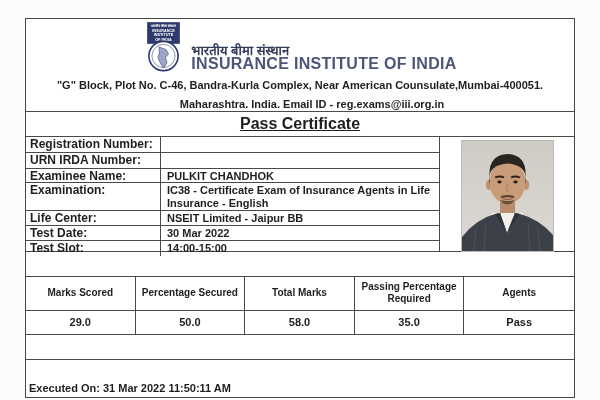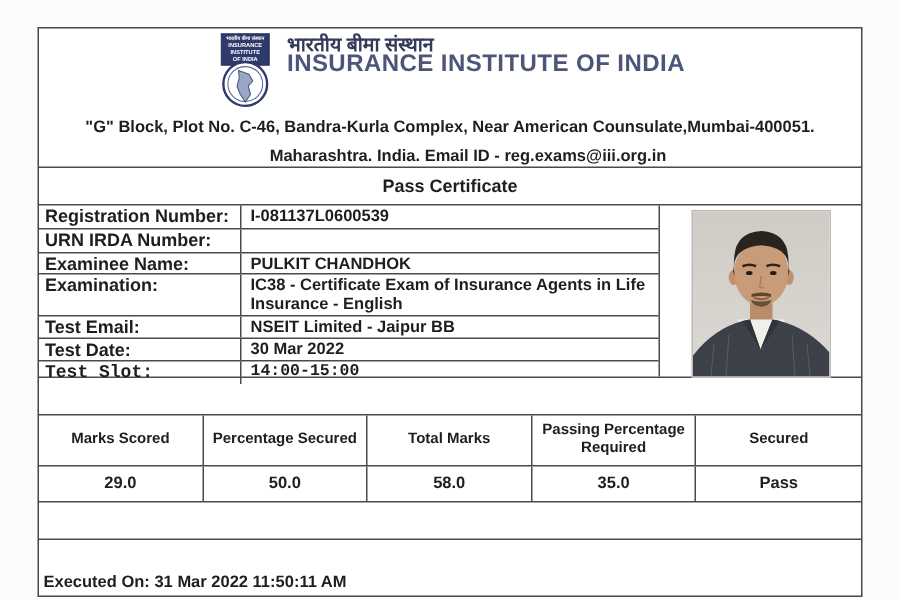--- a/index.html
+++ b/index.html
@@ -14,36 +14,36 @@
   }
   .cert {
     position:absolute; left:25px; top:18px; width:550px; height:380px;
     border:1px solid #474747; background:#fff;
     display:flex; flex-direction:column;
   }
   .bline { border-bottom:1px solid #4a4a4a; }
 
   
   .header { height:97px; display:flex; flex-direction:column; align-items:center; }
-  .logo-row { margin-top:3px; display:flex; align-items:flex-start; gap:7px; height:50px; }
+  .logo-row { margin-top:3px; display:flex; align-items:flex-end; gap:7px; height:50px; }
   .org-names { display:flex; flex-direction:column; justify-content:flex-end; padding-bottom:2px; }
   .org-hindi { font-size:13px; color:#343b58; line-height:15px; }
   .org-eng { font-size:16px; color:#4d5578; letter-spacing:.3px; line-height:12px; }
   .addr { font-size:11px; line-height:13px; text-align:center; }
   .addr1 { margin-top:7px; }
   .addr2 { margin-top:6px;margin-left:24px; }
 
   
-  .titlebar { height:28px; display:flex; align-items:center; justify-content:center; font-size:12px; }
+  .titlebar { height:28px; display:flex; align-items:center; justify-content:center; font-size:16px;text-decoration:underline; }
 
   
   .details { height:115px; display:flex; }
   .dtable { width:414px; border-right:1px solid #4a4a4a; display:flex; flex-direction:column; }
   .drow { display:flex; border-bottom:1px solid #4a4a4a; }
-  .drow:last-child { border-bottom:none; flex:1;font-family:Liberation Mono, monospace; }
+  .drow:last-child { border-bottom:none; flex:1; }
   .dlabel { width:135px; border-right:1px solid #4a4a4a; padding:1px 4px; font-size:12px; line-height:13px; }
   .dvalue { flex:1; padding:1px 6px; font-size:11px; line-height:13px; white-space:pre-line; }
   .r1{height:17px}.r2{height:16px}.r3{height:14px}.r4{height:28px}.r5{height:15px}.r6{height:15px}
   .photo-cell { flex:1; display:flex; justify-content:center; align-items:flex-start; padding-top:4px; }
   .photo-frame { outline:1px solid #bdbab5; line-height:0; }
 
   
   .gap1 { height:27px; }
   .gap2 { height:28px; }
 
@@ -82,36 +82,35 @@
     <div class="addr addr1">"G" Block, Plot No. C-46, Bandra-Kurla Complex, Near American Counsulate,Mumbai-400051.</div>
     <div class="addr addr2">Maharashtra. India. Email ID - reg.exams@iii.org.in</div>
   </div>
 
   <div class="titlebar bline">Pass Certificate</div>
 
   <div class="details bline">
     <div class="dtable">
       <div class="drow r1">
         <div class="dlabel">Registration Number:</div>
-        <div class="dvalue">I-081137L0600539</div>
       </div>
       <div class="drow r2">
         <div class="dlabel">URN IRDA Number:</div>
       </div>
       <div class="drow r3">
         <div class="dlabel">Examinee Name:</div>
         <div class="dvalue">PULKIT CHANDHOK</div>
       </div>
       <div class="drow r4">
         <div class="dlabel">Examination:</div>
         <div class="dvalue">IC38 - Certificate Exam of Insurance Agents in Life
 Insurance - English</div>
       </div>
       <div class="drow r5">
-        <div class="dlabel">Test Email:</div>
+        <div class="dlabel">Life Center:</div>
         <div class="dvalue">NSEIT Limited - Jaipur BB</div>
       </div>
       <div class="drow r6">
         <div class="dlabel">Test Date:</div>
         <div class="dvalue">30 Mar 2022</div>
       </div>
       <div class="drow">
         <div class="dlabel">Test Slot:</div>
         <div class="dvalue">14:00-15:00</div>
       </div>
@@ -163,21 +162,21 @@
     </div>
   </div>
 
   <div class="gap1 bline"></div>
 
   <div class="mhead bline">
     <div class="mcell">Marks Scored</div>
     <div class="mcell">Percentage Secured</div>
     <div class="mcell">Total Marks</div>
     <div class="mcell">Passing Percentage Required</div>
-    <div class="mcell">Secured</div>
+    <div class="mcell">Agents</div>
   </div>
   <div class="mvals bline">
     <div class="mcell">29.0</div>
     <div class="mcell">50.0</div>
     <div class="mcell">58.0</div>
     <div class="mcell">35.0</div>
     <div class="mcell">Pass</div>
   </div>
 
   <div class="gap2 bline"></div>

